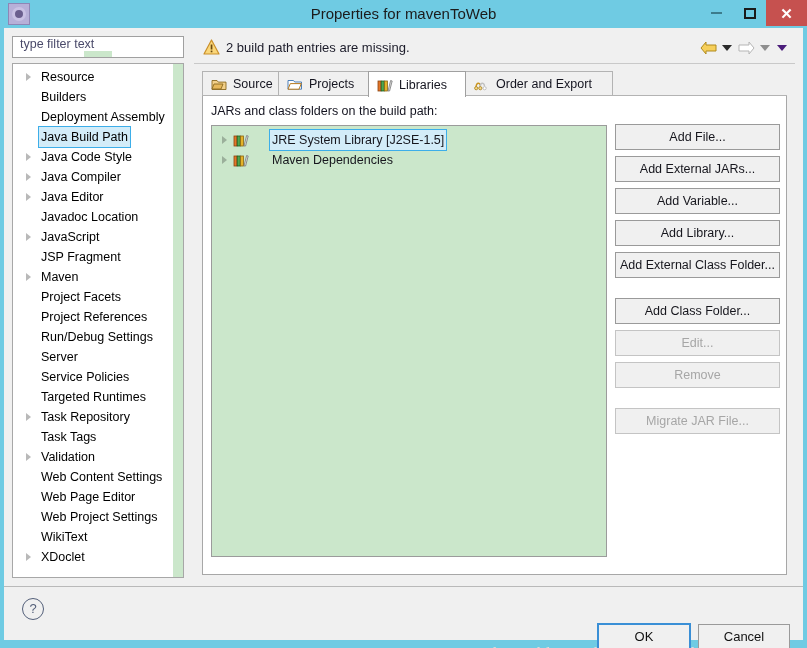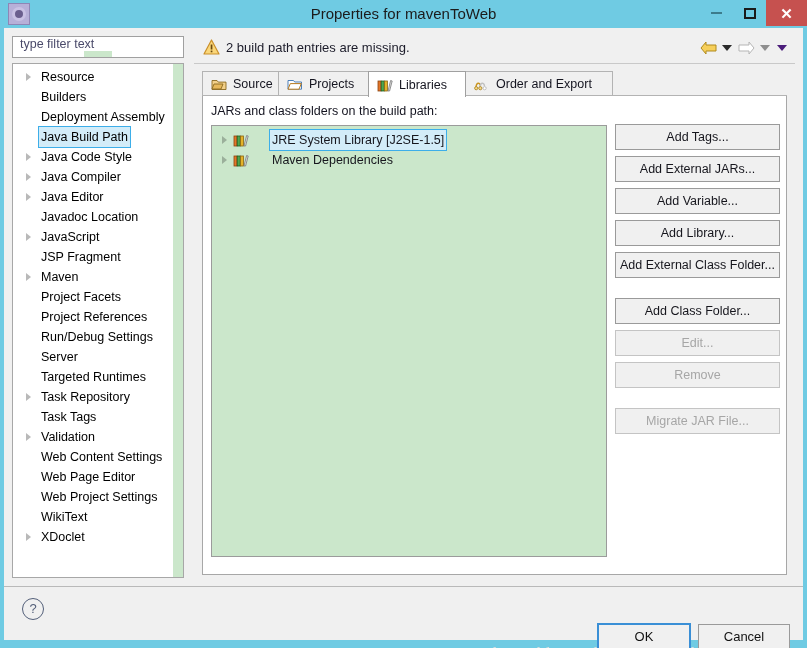--- a/index.html
+++ b/index.html
@@ -442,20 +442,21 @@
             <div class="tree-item"><span class="twisty"></span><span class="label-txt">Java Compiler</span></div>
             <div class="tree-item"><span class="twisty"></span><span class="label-txt">Java Editor</span></div>
             <div class="tree-item"><span class="label-txt">Javadoc Location</span></div>
             <div class="tree-item"><span class="twisty"></span><span class="label-txt">JavaScript</span></div>
             <div class="tree-item"><span class="label-txt">JSP Fragment</span></div>
             <div class="tree-item"><span class="twisty"></span><span class="label-txt">Maven</span></div>
             <div class="tree-item"><span class="label-txt">Project Facets</span></div>
             <div class="tree-item"><span class="label-txt">Project References</span></div>
             <div class="tree-item"><span class="label-txt">Run/Debug Settings</span></div>
             <div class="tree-item"><span class="label-txt">Server</span></div>
+            <div class="tree-item"><span class="label-txt">Service Policies</span></div>
             <div class="tree-item"><span class="label-txt">Targeted Runtimes</span></div>
             <div class="tree-item"><span class="twisty"></span><span class="label-txt">Task Repository</span></div>
             <div class="tree-item"><span class="label-txt">Task Tags</span></div>
             <div class="tree-item"><span class="twisty"></span><span class="label-txt">Validation</span></div>
             <div class="tree-item"><span class="label-txt">Web Content Settings</span></div>
             <div class="tree-item"><span class="label-txt">Web Page Editor</span></div>
             <div class="tree-item"><span class="label-txt">Web Project Settings</span></div>
             <div class="tree-item"><span class="label-txt">WikiText</span></div>
             <div class="tree-item"><span class="twisty"></span><span class="label-txt">XDoclet</span></div>
           </div>
@@ -553,21 +554,21 @@
                 <svg class="tab-icon" viewBox="0 0 16 14">
                   <rect x="1" y="3" width="3" height="10" fill="#e4762a" stroke="#8a4410" stroke-width="0.8"></rect>
                   <rect x="4.2" y="3" width="3" height="10" fill="#4fa64f" stroke="#1d5e1d" stroke-width="0.8"></rect>
                   <rect x="7.4" y="3" width="3" height="10" fill="#e4b32a" stroke="#8a6410" stroke-width="0.8"></rect>
                   <path d="M11 13 L13.6 2.5 L15.2 3 L12.6 13 Z" fill="#dddddd" stroke="#7a7a7a" stroke-width="0.8"></path>
                 </svg>
               </span><span class="lib-label">Maven Dependencies</span></div>
           </div>
 
         <div class="btncol" id="btncol">
-            <button class="dlgbtn">Add Tags...</button>
+            <button class="dlgbtn">Add File...</button>
             <button class="dlgbtn">Add External JARs...</button>
             <button class="dlgbtn">Add Variable...</button>
             <button class="dlgbtn">Add Library...</button>
             <button class="dlgbtn gap-lg">Add External Class Folder...</button>
             <button class="dlgbtn">Add Class Folder...</button>
             <button class="dlgbtn disabled">Edit...</button>
             <button class="dlgbtn disabled gap-lg">Remove</button>
             <button class="dlgbtn disabled">Migrate JAR File...</button>
           </div>
       </div>

